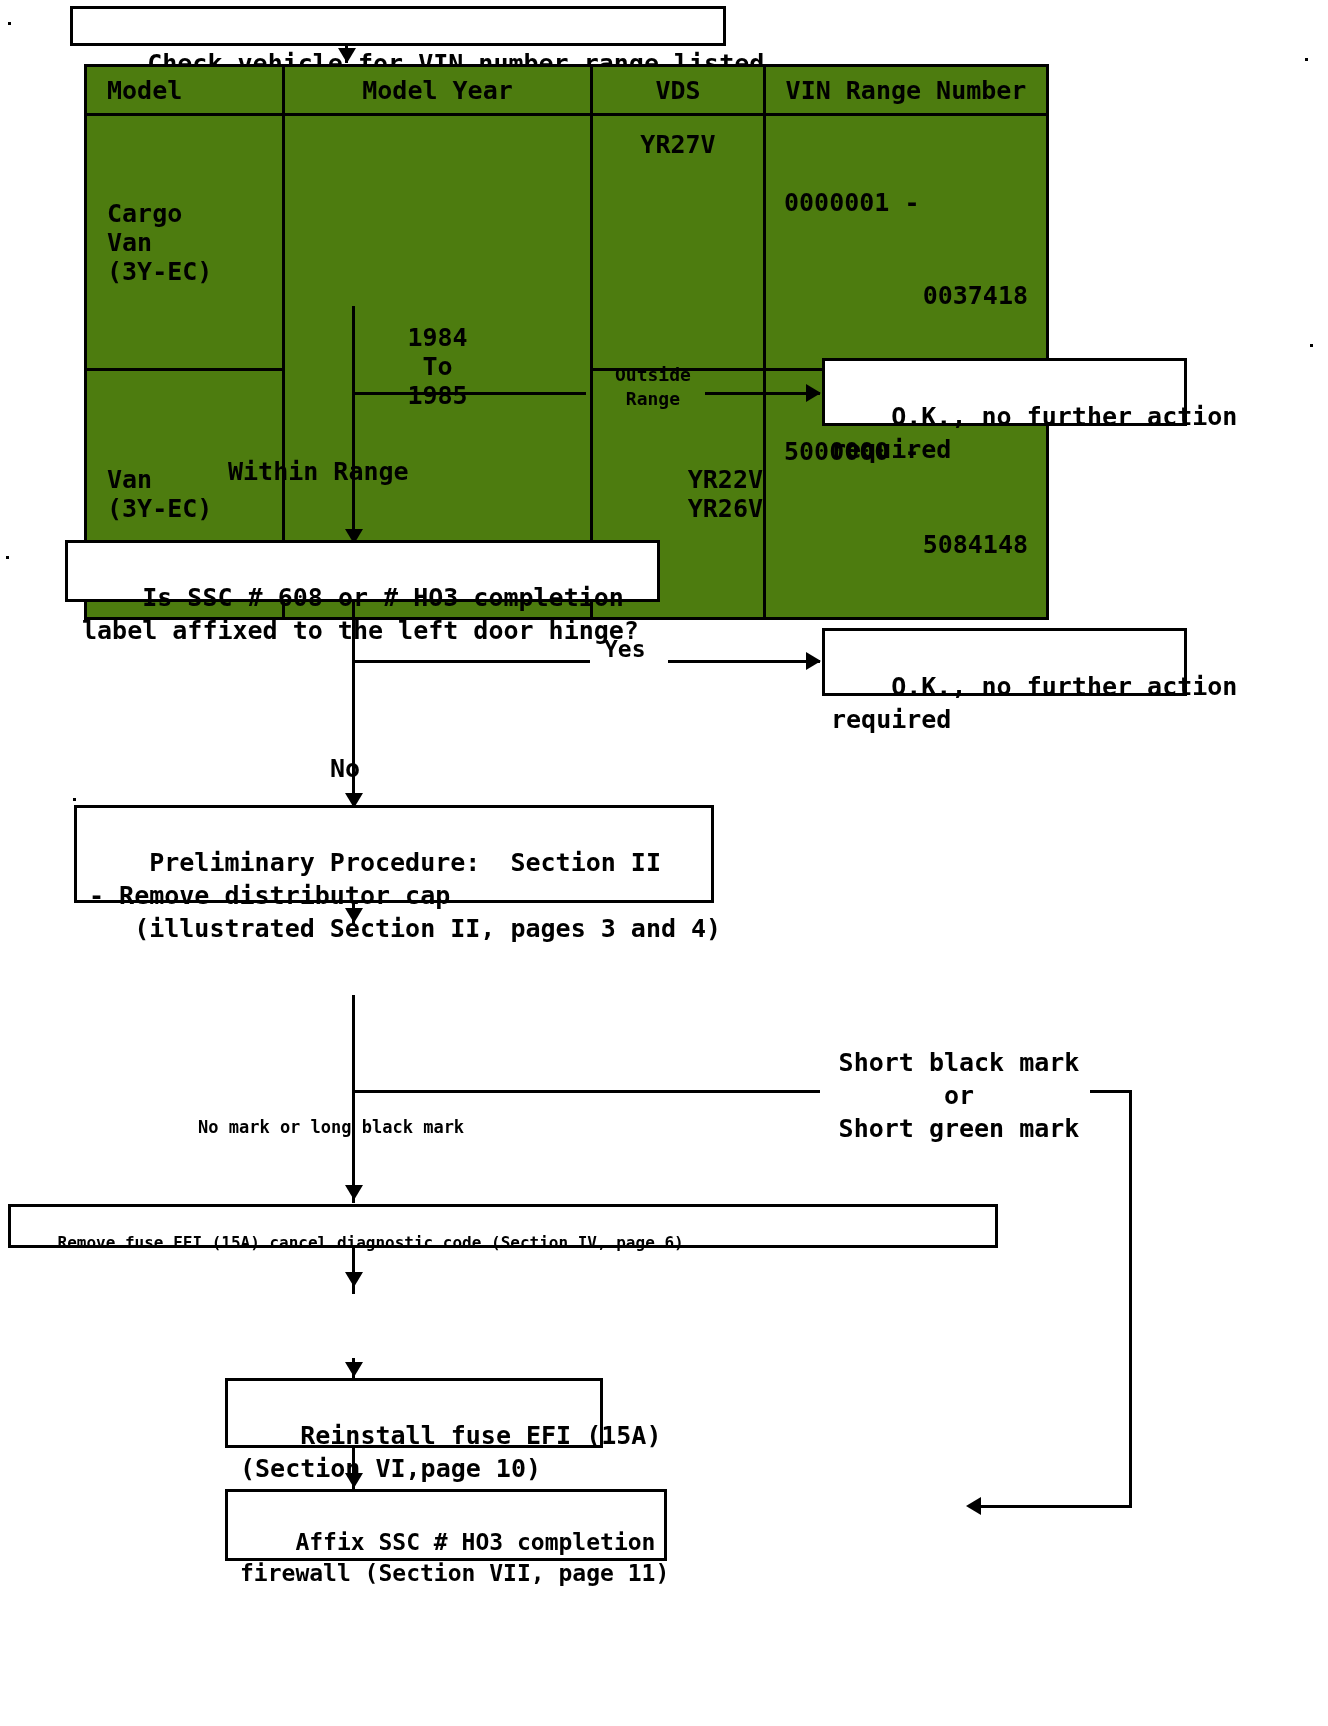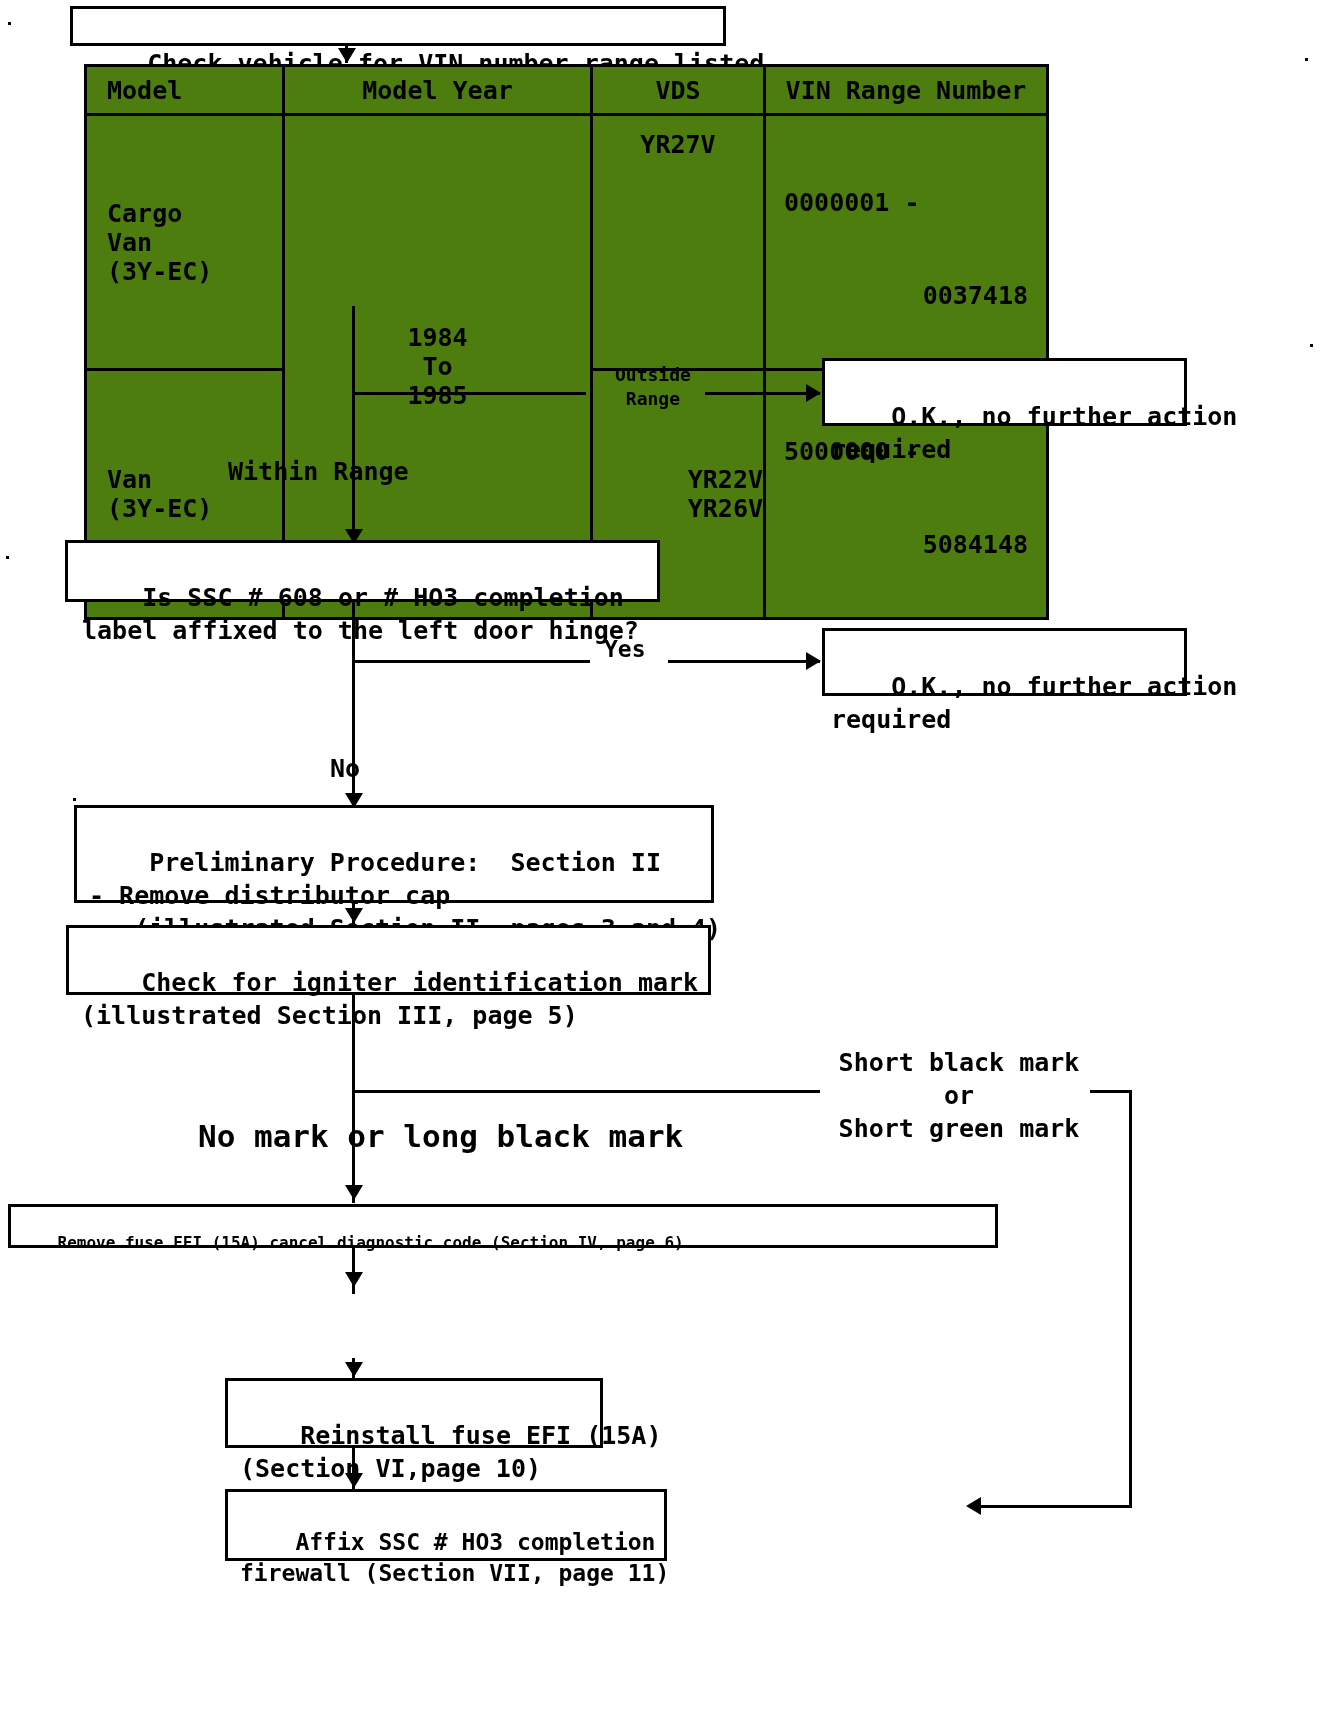--- a/index.html
+++ b/index.html
@@ -183,41 +183,37 @@
 
   <div class="box" style="left:74px; top:805px; width:640px; height:98px; font-size:25px; padding:5px 0 0 12px;">
     <span>Preliminary Procedure:  Section II
 - Remove distributor cap
    (illustrated Section II, pages 3 and 4)</span>
   </div>
 
   <div class="vline" style="left:352px; top:903px; height:22px;"></div>
   <div class="arrow-down" style="left:345px; top:908px;"></div>
 
-  <div class="box" style="left:66px; top:925px; width:645px; height:70px; font-size:25px; padding:5px 0 0 12px;">
-    <span>Check for igniter identification mark
-(illustrated Section III, page 5)</span>
-  </div>
 
   <div class="vline" style="left:352px; top:995px; height:208px;"></div>
   <div class="vline" style="left:352px; top:1232px; height:62px;"></div>
   <div class="arrow-down" style="left:345px; top:1185px;"></div>
 
   <div class="hline" style="left:352px; top:1090px; width:780px;"></div>
   <div class="vline" style="left:1129px; top:1090px; height:418px;"></div>
   <div class="hline" style="left:980px; top:1505px; width:152px;"></div>
   <div class="arrow-left" style="left:966px; top:1497px;"></div>
 
   <div style="position:absolute; left:820px; top:1076px; width:270px; height:30px; background:#fff;"></div>
 
   <div class="txt" style="left:834px; top:1046px; font-size:25px; text-align:center; width:250px;"><span>Short black mark
 or
 Short green mark</span></div>
 
-  <div class="txt" style="left:198px; top:1116px; font-size:31px;"><span>No mark or long black mark</span></div>
+  <div class="txt" style="left:198px; top:1116px; font-size:17px;"><span>No mark or long black mark</span></div>
 
   <div class="box" style="left:8px; top:1204px; width:990px; height:44px; font-size:16px; padding:4px 0 0 8px;">
     <span>Remove fuse EFI (15A) cancel diagnostic code (Section IV, page 6)</span>
   </div>
 
   <div class="arrow-down" style="left:345px; top:1272px;"></div>
 
 
   <div class="vline" style="left:352px; top:1358px; height:22px;"></div>
   <div class="arrow-down" style="left:345px; top:1362px;"></div>

